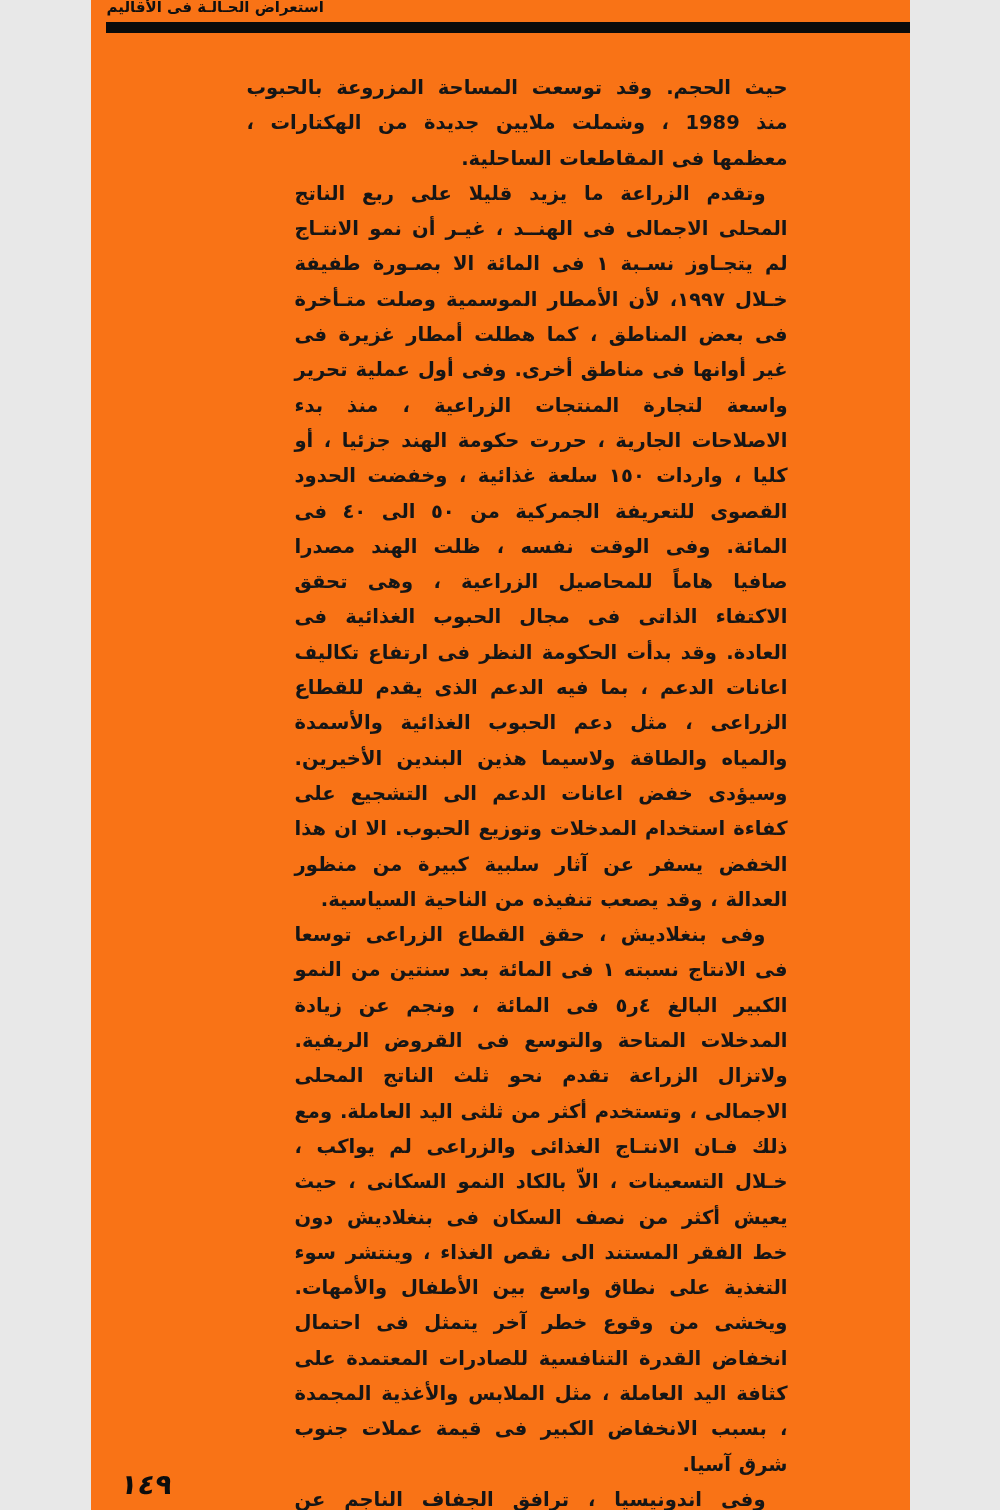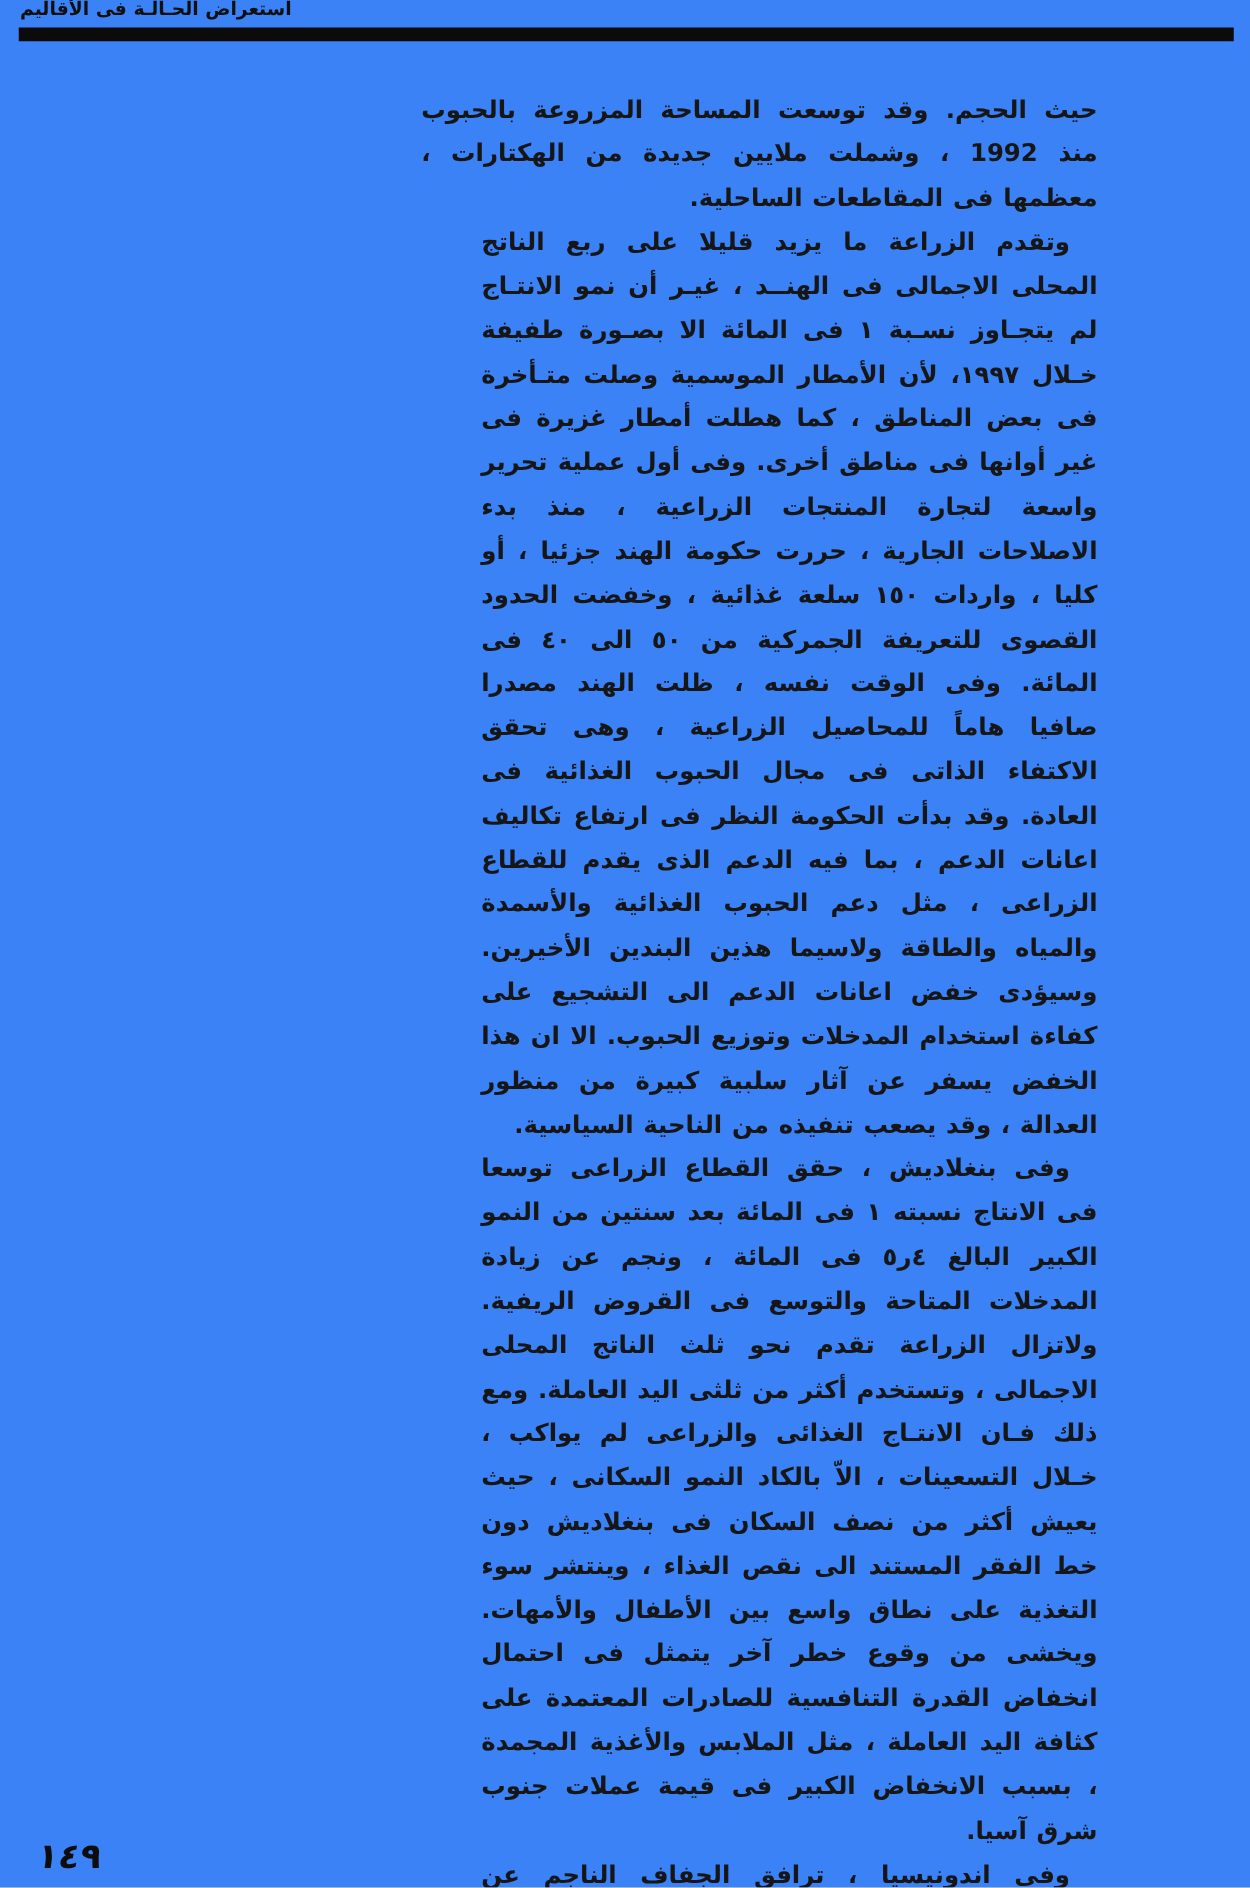--- a/index.html
+++ b/index.html
@@ -2,24 +2,24 @@
 <html lang="ar" dir="rtl"><head>
 <meta charset="utf-8">
 <style>
   html, body {
     margin: 0;
     padding: 0;
     background: #e8e8e8;
   }
   .page {
     position: relative;
-    width: 1000px;
+    width: 819px;
     height: 1510px;
     margin: 0 auto;
-    background: #3b82f6;
+    background: #f97316;
     overflow: hidden;
     font-family: "DejaVu Sans", sans-serif;
     color: #141414;
     direction: rtl;
   }
   .running-header {
     position: absolute;
     left: 16px;
     top: -2px;
     font-size: 15px;
@@ -72,21 +72,21 @@
 </head>
 <body>
 
 <div class="page">
 
   <div class="running-header">استعراض الحـالـة فى الأقاليم</div>
 
   <div class="header-rule"></div>
 
   <div class="text-column">
-    <p class="para">حيث الحجم. وقد توسعت المساحة المزروعة بالحبوب منذ 1992 ، وشملت ملايين جديدة من الهكتارات ، معظمها فى المقاطعات الساحلية.</p>
+    <p class="para">حيث الحجم. وقد توسعت المساحة المزروعة بالحبوب منذ 1989 ، وشملت ملايين جديدة من الهكتارات ، معظمها فى المقاطعات الساحلية.</p>
     <p class="para indented">وتقدم الزراعة ما يزيد قليلا على ربع الناتج المحلى الاجمالى فى الهنــد ، غيـر أن نمو الانتـاج لم يتجـاوز نسـبة ١ فى المائة الا بصـورة طفيفة خـلال ١٩٩٧، لأن الأمطار الموسمية وصلت متـأخرة فى بعض المناطق ، كما هطلت أمطار غزيرة فى غير أوانها فى مناطق أخرى. وفى أول عملية تحرير واسعة لتجارة المنتجات الزراعية ، منذ بدء الاصلاحات الجارية ، حررت حكومة الهند جزئيا ، أو كليا ، واردات ١٥٠ سلعة غذائية ، وخفضت الحدود القصوى للتعريفة الجمركية من ٥٠ الى ٤٠ فى المائة. وفى الوقت نفسه ، ظلت الهند مصدرا صافيا هاماً للمحاصيل الزراعية ، وهى تحقق الاكتفاء الذاتى فى مجال الحبوب الغذائية فى العادة. وقد بدأت الحكومة النظر فى ارتفاع تكاليف اعانات الدعم ، بما فيه الدعم الذى يقدم للقطاع الزراعى ، مثل دعم الحبوب الغذائية والأسمدة والمياه والطاقة ولاسيما هذين البندين الأخيرين. وسيؤدى خفض اعانات الدعم الى التشجيع على كفاءة استخدام المدخلات وتوزيع الحبوب. الا ان هذا الخفض يسفر عن آثار سلبية كبيرة من منظور العدالة ، وقد يصعب تنفيذه من الناحية السياسية.</p>
     <p class="para indented">وفى بنغلاديش ، حقق القطاع الزراعى توسعا فى الانتاج نسبته ١ فى المائة بعد سنتين من النمو الكبير البالغ ٤ر٥ فى المائة ، ونجم عن زيادة المدخلات المتاحة والتوسع فى القروض الريفية. ولاتزال الزراعة تقدم نحو ثلث الناتج المحلى الاجمالى ، وتستخدم أكثر من ثلثى اليد العاملة. ومع ذلك فـان الانتـاج الغذائى والزراعى لم يواكب ، خـلال التسعينات ، الاّ بالكاد النمو السكانى ، حيث يعيش أكثر من نصف السكان فى بنغلاديش دون خط الفقر المستند الى نقص الغذاء ، وينتشر سوء التغذية على نطاق واسع بين الأطفال والأمهات. ويخشى من وقوع خطر آخر يتمثل فى احتمال انخفاض القدرة التنافسية للصادرات المعتمدة على كثافة اليد العاملة ، مثل الملابس والأغذية المجمدة ، بسبب الانخفاض الكبير فى قيمة عملات جنوب شرق آسيا.</p>
     <p class="para indented">وفى اندونيسيا ، ترافق الجفاف الناجم عن ظاهرة النينيو مع حرائق الغابات وما نتج عنها من ضباب ، مما أدى الى خفض الانتاج الزراعى. وقد تسبب هذا ، جنبا الى جنب مع الانخفاض الكثيف فى قيمة الروبية ، فى ارتفاع أسعار الأغذية. وقد واجهت حكومة اندونيسيا الجـ اف بعمليات تخصيب السحب ، وبمنح المزارعين الذين فشلت محاصيلهم (وخاصة محاصيل الأرز) بذور دون مقابل ، وبتوزيع جرارات يدوية تساعد فى تسريع عمليات غرس شتلات الأرز فى المناطق الرئيسية لانتاجه. ورغم ذلك ، يتوقع أن ينخفض انتاج الأرز الشعير هذا العام ، وأن يكون أدنى بكثير من الانتاج المنخفض الذى شهده عام ١٩٩٧ .</p>
 
   </div>
 
   <div class="page-number">١٤٩</div>
 
 </div>
 

